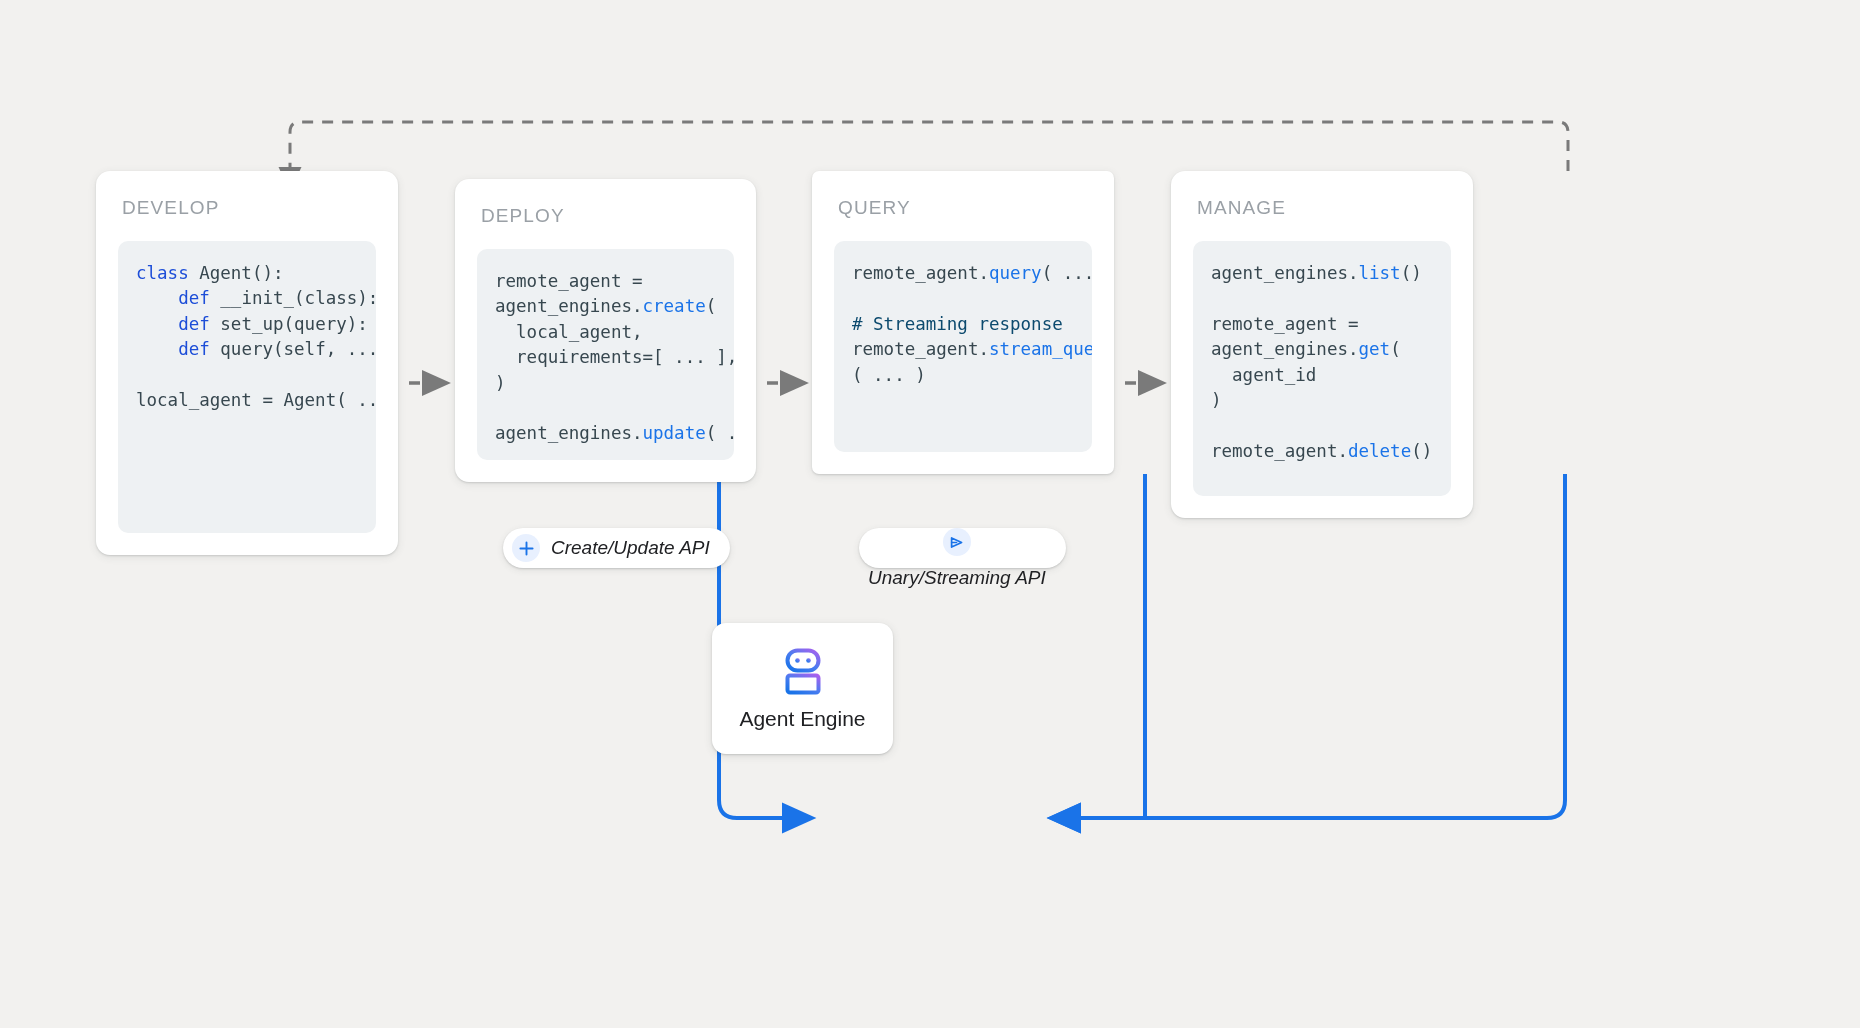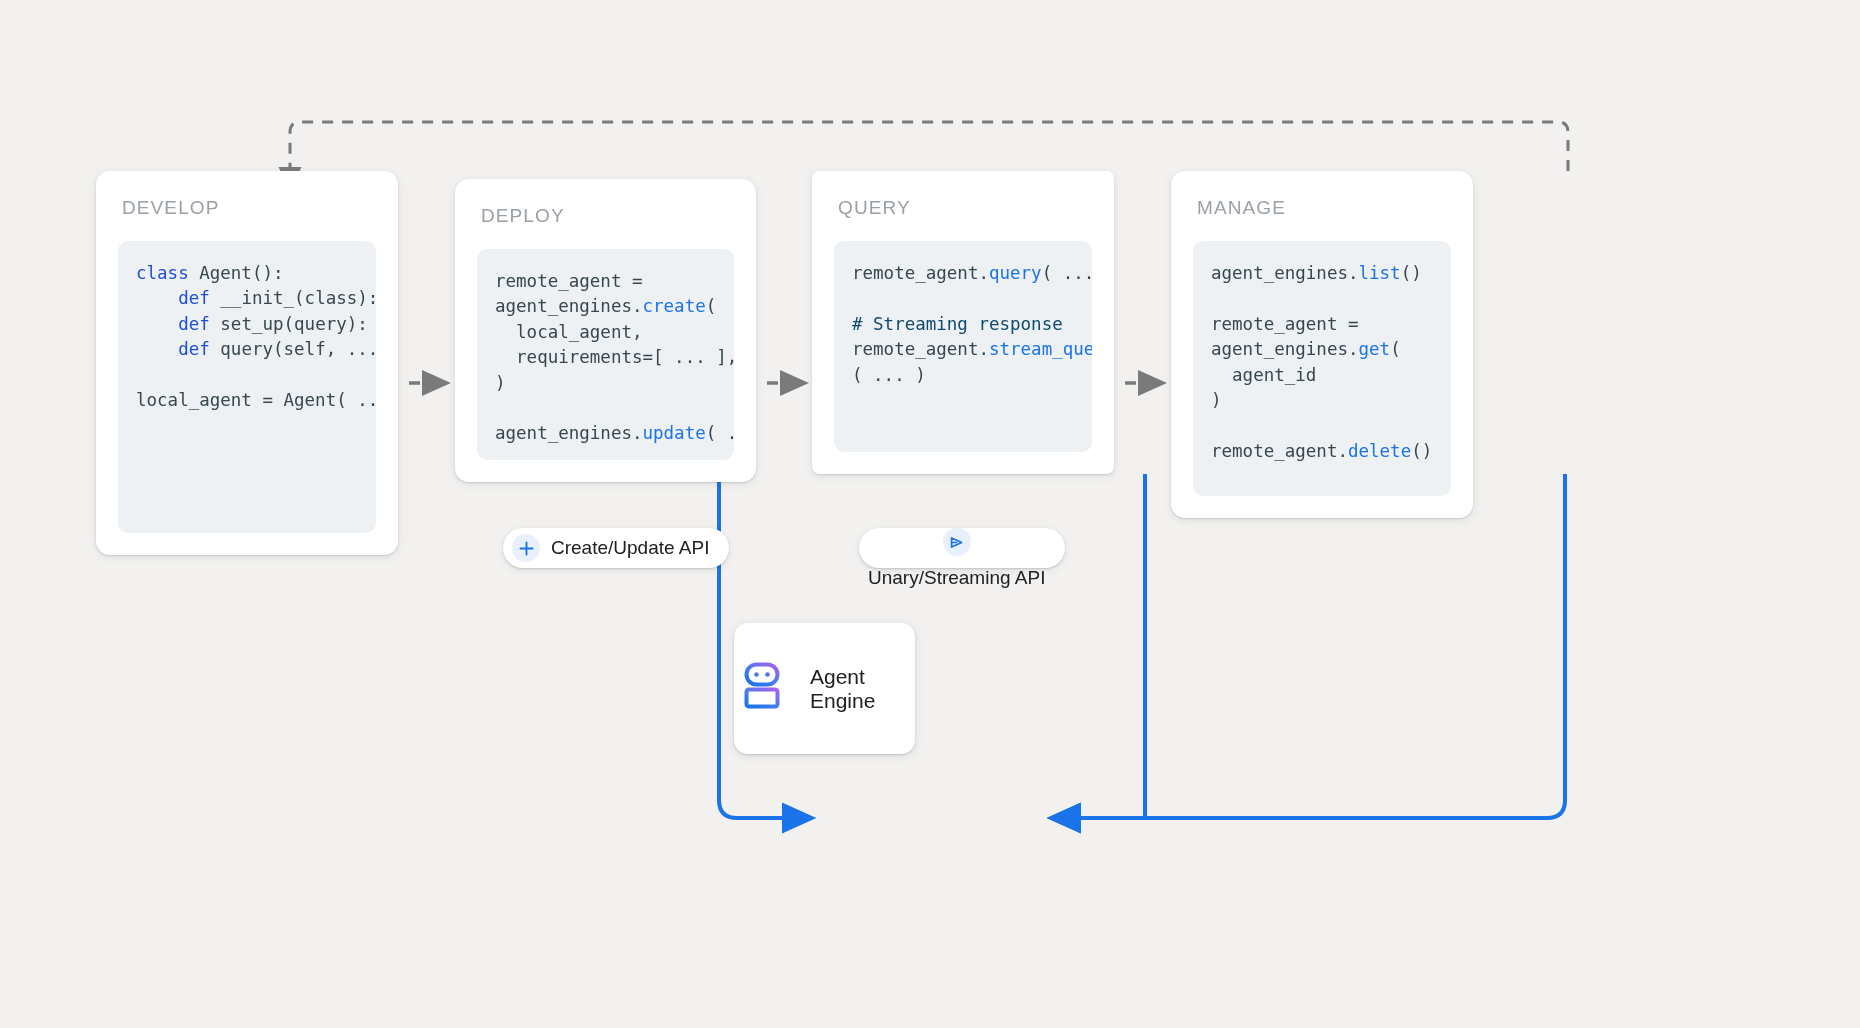--- a/index.html
+++ b/index.html
@@ -66,37 +66,37 @@
     z-index: 6;
     white-space: nowrap;
   }
   .pill-icon {
     width: 28px; height: 28px;
     border-radius: 50%;
     background: #e8f0fe;
     display: flex; align-items: center; justify-content: center;
     flex: 0 0 auto;
   }
-  .pill-label { font-size: 19px; color: #202124; }
+  .pill-label { font-size: 19px; color: #202124; font-style: italic; }
 
   #pill-create { left: 503px;  top: 528px; }
   #pill-unary  { left: 859px;  top: 528px; flex-direction: column; }
   #pill-list   { left: 1220px; top: 528px; }
 
   
   #agent-engine {
     position: absolute;
-    left: 734px; top: 623px;
+    left: 712px; top: 623px;
     width: 181px; height: 131px;
     background: #ffffff;
     border-radius: 14px;
     box-shadow: 0 1px 2px rgba(60,64,67,.20), 0 2px 9px rgba(60,64,67,.12);
-    display: flex; flex-direction: row;
+    display: flex; flex-direction: column;
     align-items: center; justify-content: center;
-    gap: 20px;
+    gap: 4px;
     z-index: 6;
   }
   #agent-engine .ae-label { font-size: 21px; color: #202124; }
 </style>
 </head>
 <body>
 
 <div id="stage">
 
   <svg id="svg-layer" viewBox="0 0 1860 1028" xmlns="http://www.w3.org/2000/svg">

